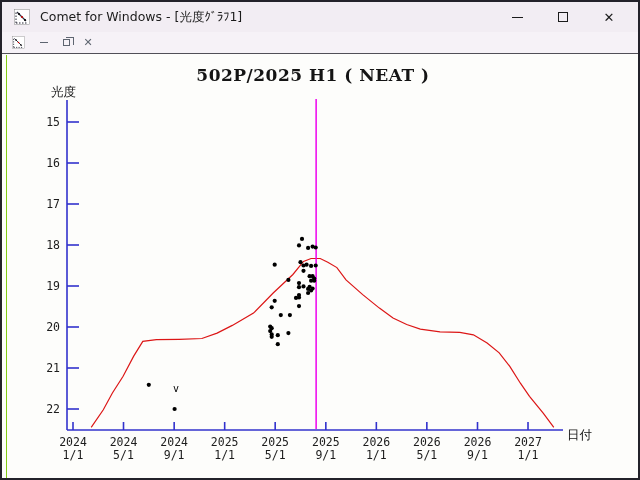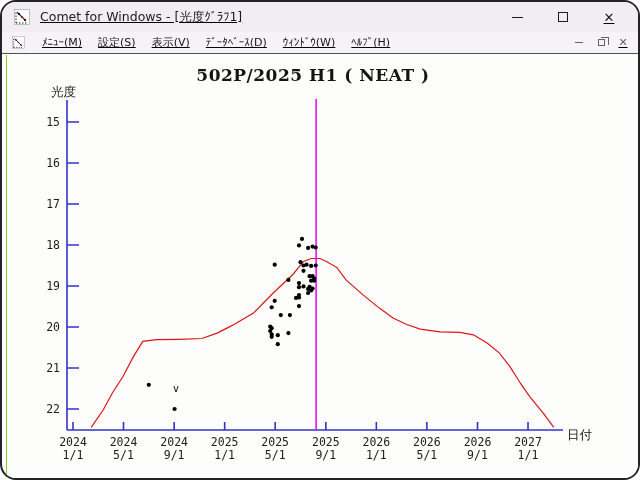--- a/index.html
+++ b/index.html
@@ -1,19 +1,19 @@
 <!DOCTYPE html>
 <html><head>
 <meta charset="utf-8">
 <style>
   * { margin:0; padding:0; box-sizing:border-box; }
   html,body { width:640px; height:480px; background:#fff; font-family:"DejaVu Sans", sans-serif; }
   .window {
     position:relative; width:640px; height:480px;
-    background:#fdfdfb; border:2px solid #23222a; border-radius:16px; overflow:hidden;text-decoration:underline;
+    background:#fdfdfb; border:2px solid #23222a; border-radius:0; overflow:hidden;
   }
   .titlebar {
     height:30px; background:#f2edf3; display:flex; align-items:center; padding:0 6px 0 12px;
   }
   .app-icon { width:16px; height:16px; margin-right:10px; flex:0 0 auto; }
   .title-text { font-size:12.5px; color:#1b1b1b; flex:1 1 auto; white-space:nowrap; }
   .win-controls { display:flex; align-items:center; height:100%; }
   .win-btn { width:46px; height:100%; display:flex; align-items:center; justify-content:center; color:#1b1b1b; cursor:default; }
   .glyph-min { display:block; width:11px; height:1px; background:#1b1b1b; }
   .glyph-max { display:block; width:10px; height:10px; border:1.2px solid #1b1b1b; }
@@ -73,28 +73,20 @@
   <div class="menubar">
     <svg class="menu-icon" viewBox="0 0 16 16">
       <rect x="0.5" y="0.5" width="15" height="15" fill="#ffffff" stroke="#888" stroke-width="0.5"></rect>
       <path d="M2 14 L2 2" stroke="#223" stroke-width="1" stroke-dasharray="1.5 1.5" fill="none"></path>
       <path d="M2 14 L14 14" stroke="#223" stroke-width="1" stroke-dasharray="1.5 1.5" fill="none"></path>
       <path d="M3 3 L12 12" stroke="#334" stroke-width="1.2" fill="none"></path>
       <circle cx="5" cy="5" r="1" fill="#000"></circle>
         <circle cx="8" cy="8" r="1" fill="#c00"></circle>
         <circle cx="11" cy="11" r="1" fill="#000"></circle>
     </svg>
-    <div class="menu-items">
-      <div class="menu-item">ﾒﾆｭｰ(M)</div>
-      <div class="menu-item">設定(S)</div>
-      <div class="menu-item">表示(V)</div>
-      <div class="menu-item">ﾃﾞｰﾀﾍﾞｰｽ(D)</div>
-      <div class="menu-item">ｳｨﾝﾄﾞｳ(W)</div>
-      <div class="menu-item">ﾍﾙﾌﾟ(H)</div>
-    </div>
     <div class="mdi-controls">
       <div class="mdi-btn">
           <span class="mdi-min"></span>
         </div>
       <div class="mdi-btn">
           <span class="mdi-restore"></span>
         </div>
       <div class="mdi-btn">
           <span class="mdi-close">✕</span>
         </div>

